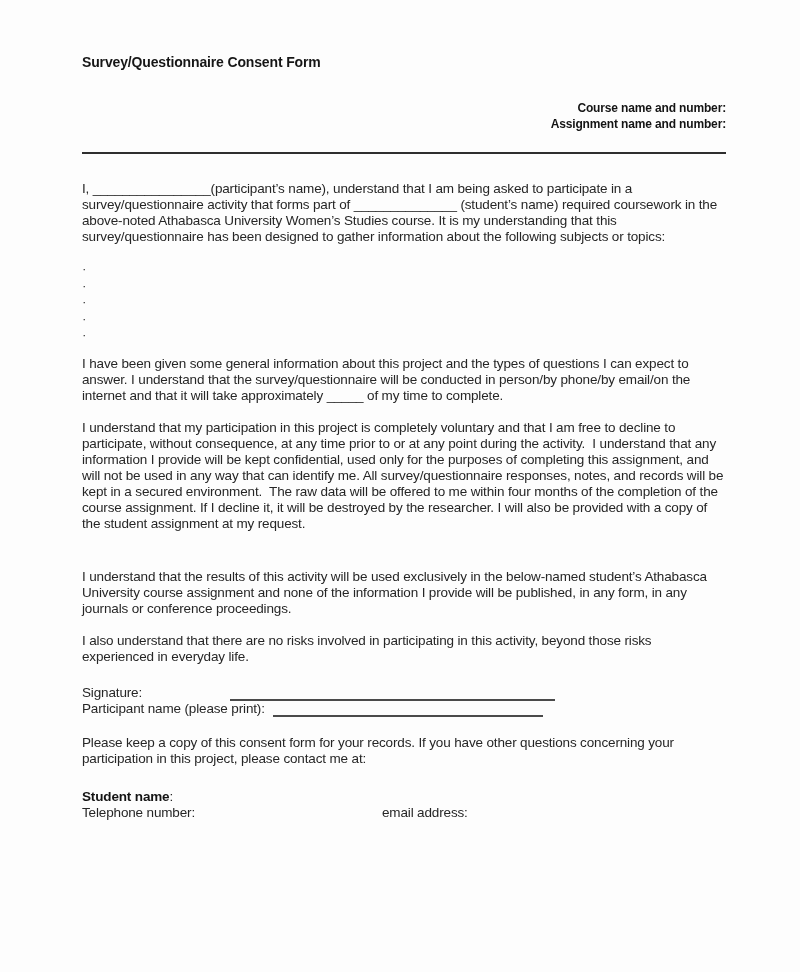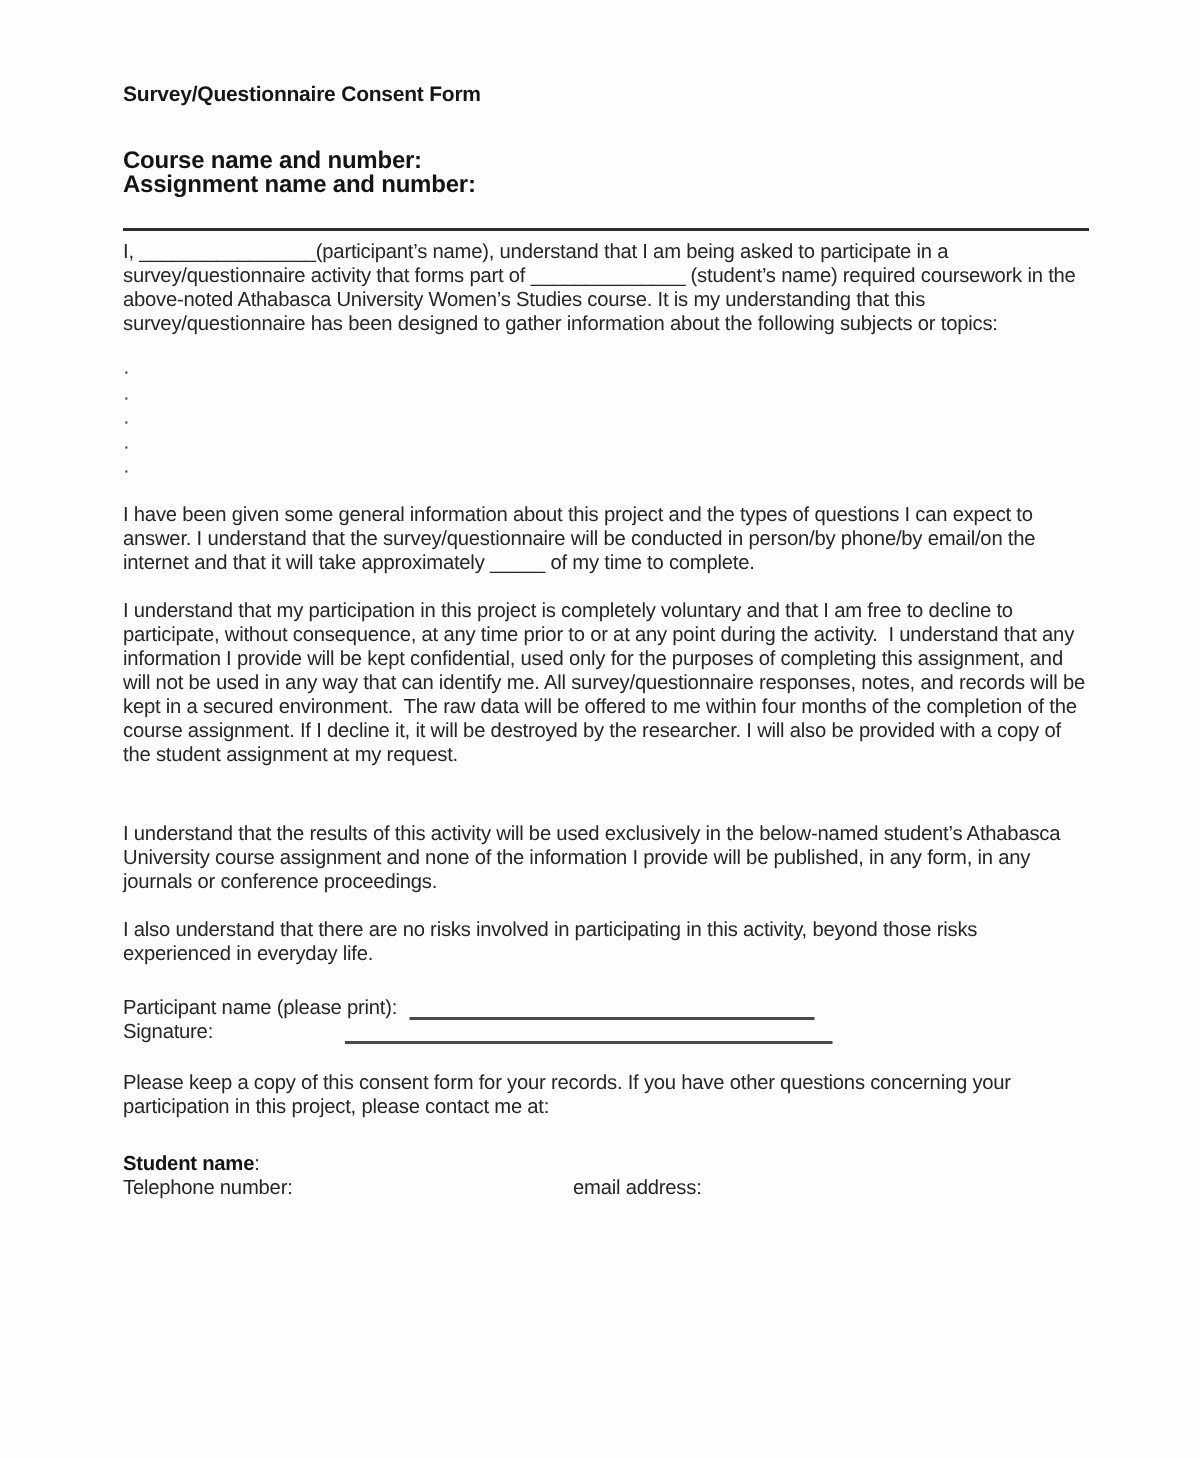--- a/index.html
+++ b/index.html
@@ -25,35 +25,36 @@
   }
   .doc-title {
     text-align: left;
     font-weight: bold;
     font-size: 14px;
     color: #161616;
     margin: 0 0 30px 0;
   }
   .field-heading {
     font-weight: bold;
-    font-size: 16px;
+    font-size: 12px;
     color: #141414;
     margin: 0;
+    text-align: right;
   }
   .top-rule {
     border: none;
     border-top: 2px solid #2e2e2e;
     margin: 20px 0 0 0;
   }
   .para {
     margin: 12px 0 16px 0;
     white-space: pre-wrap;
   }
   .para.first {
-    margin-top: 6px;
+    margin-top: 27px;
   }
   .para.big-gap {
     margin-bottom: 37px;
   }
   .bullet-list {
     margin: 6px 0 10px 0;
   }
   .bullet-item {
     height: 16.5px;
     line-height: 16.5px;
@@ -132,26 +133,26 @@
 
     <div class="para big-gap">I understand that my participation in this project is completely voluntary and that I am free to decline to participate, without consequence, at any time prior to or at any point during the activity.  I understand that any information I provide will be kept confidential, used only for the purposes of completing this assignment, and will not be used in any way that can identify me. All survey/questionnaire responses, notes, and records will be kept in a secured environment.  The raw data will be offered to me within four months of the completion of the course assignment. If I decline it, it will be destroyed by the researcher. I will also be provided with a copy of the student assignment at my request.</div>
 
     <div class="para">I understand that the results of this activity will be used exclusively in the below-named student’s Athabasca University course assignment and none of the information I provide will be published, in any form, in any journals or conference proceedings.</div>
 
     <div class="para">I also understand that there are no risks involved in participating in this activity, beyond those risks experienced in everyday life.</div>
 
 
     <div class="sig-block">
       <div class="sig-row">
+        <span class="sig-label fixed">Signature:</span>
+        <span class="sig-line long"></span>
+      </div>
+      <div class="sig-row">
         <span class="sig-label">Participant name (please print):</span>
         <span class="sig-line participant"></span>
-      </div>
-      <div class="sig-row">
-        <span class="sig-label fixed">Signature:</span>
-        <span class="sig-line long"></span>
       </div>
     </div>
 
     <div class="footer-block">
       <div class="para">Please keep a copy of this consent form for your records. If you have other questions concerning your participation in this project, please contact me at:</div>
 
       <div class="student-name-row">
         <span class="student-name-label">Student name</span><span>:</span>
       </div>
 

